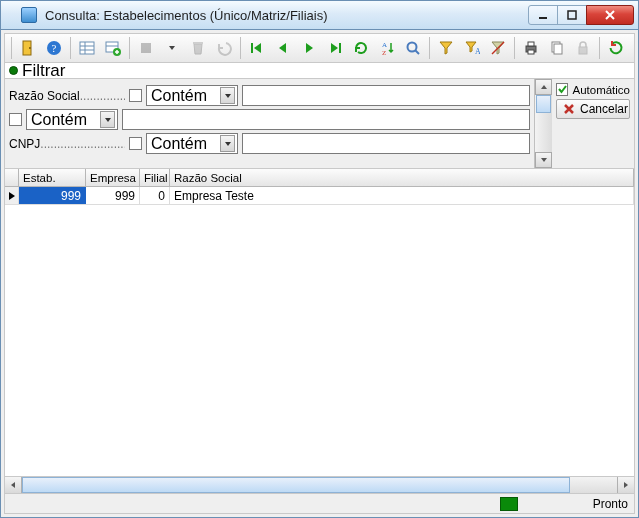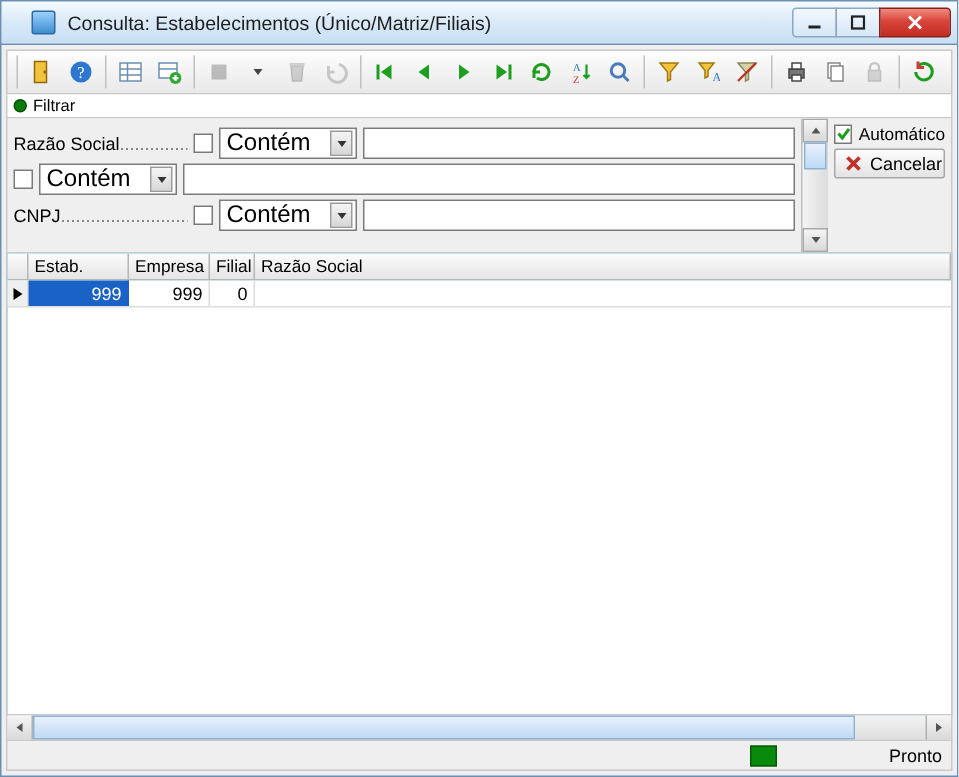--- a/index.html
+++ b/index.html
@@ -77,21 +77,21 @@
   .tb-btn.disabled svg { opacity:.35; }
 
   
   .filter-strip {
     height: 16px;
     border: 1px solid #c9c9c9;
     border-top: none;
     background: #fff;
     display:flex; align-items:center;
     gap:4px; padding:0 4px;
-    font-size:11px; color:#000;
+    font-size:17px; color:#000;
   }
   .dot-green { width:9px; height:9px; border-radius:50%; background:#0a7a0a; border:1px solid #055005;}
 
   
   .filter-panel {
     border: 1px solid #c9c9c9;
     border-top:none;
     background:#efefef;
     display:flex;
     height: 90px;
@@ -434,20 +434,21 @@
     <div class="grid-body">
       <div class="grow">
         <div class="gc row-ind">
             <svg width="8" height="10" viewBox="0 0 8 10">
               <path d="M1 1 L7 5 L1 9 Z" fill="#000"></path>
             </svg>
           </div>
         <div class="gc c1 sel">999</div>
         <div class="gc c2">999</div>
         <div class="gc c3">0</div>
+        <div class="gc c4">Empresa Teste</div>
       </div>
     </div>
   </div>
 
   <div class="hscroll">
     <div class="hs-btn">
         <svg width="6" height="8" viewBox="0 0 6 8">
           <path d="M5 1 L1 4 L5 7 Z" fill="#555"></path>
         </svg>
       </div>

